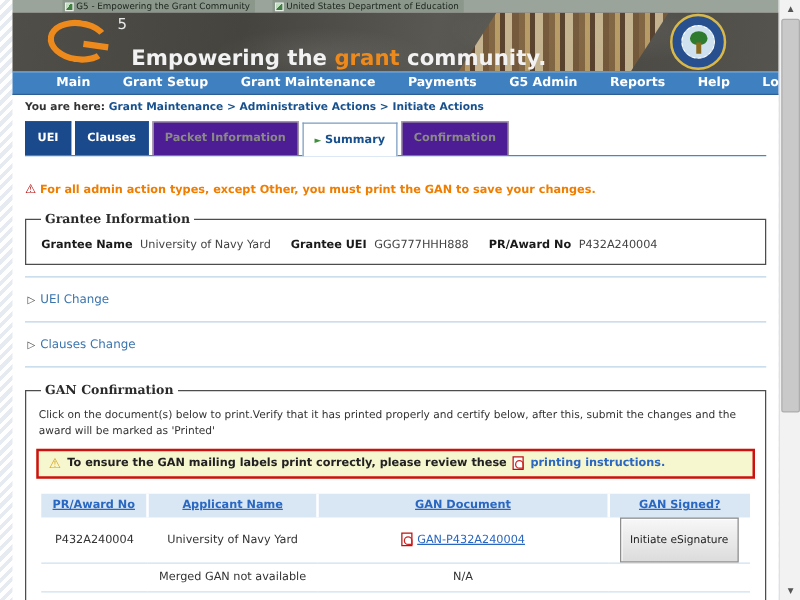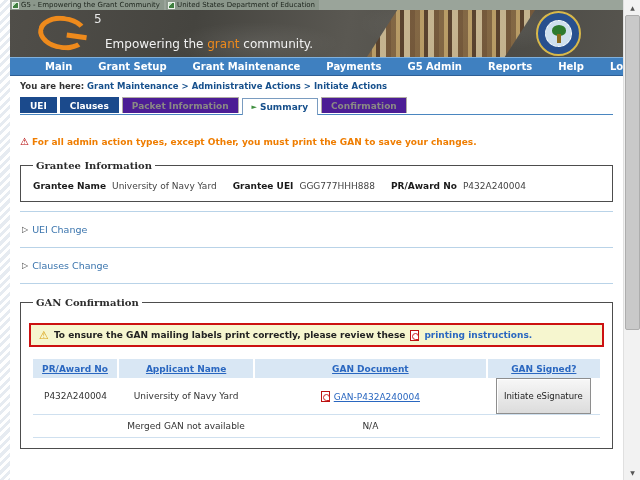--- a/index.html
+++ b/index.html
@@ -5,21 +5,21 @@
   * { margin:0; padding:0; box-sizing:border-box; }
   html,body { width:640px; height:480px; overflow:hidden; }
   body {
     font-family:"DejaVu Sans", sans-serif;
     background:repeating-linear-gradient(135deg,#ffffff 0 3px,#e6ebf1 3px 6px);
     position:relative;
   }
   .main-col { position:absolute; left:10px; top:0; width:613px; height:480px; background:#fff; }
 
   
-  .title-strip { height:10px; background:#9aa49a; display:flex; align-items:flex-start; gap:2px; overflow:hidden; }
+  .title-strip { height:10px; background:#9aa49a; display:flex; align-items:flex-start; gap:14px; overflow:hidden;padding-left:40px; }
   .title-item { display:flex; align-items:center; gap:2px; background:#8b978b; height:10px; padding:0 4px 0 2px;
     font-size:7px; color:#1c241c; white-space:nowrap; }
   .win-ico { width:7px; height:7px; background:linear-gradient(135deg,#bfe0bf 0 40%,#3f7f3f 40% 100%); border:1px solid #e8f0e8; }
 
   
   .banner { position:relative; height:47px; background:linear-gradient(100deg,#504e49 0%,#45443f 30%,#5a5852 55%,#4b4a45 80%,#56544e 100%); overflow:hidden; }
   .banner::before { content:""; position:absolute; inset:0;
     background:radial-gradient(ellipse 120px 30px at 40% 70%, rgba(255,255,255,.08), transparent 70%),
                radial-gradient(ellipse 160px 40px at 75% 30%, rgba(255,255,255,.10), transparent 70%); }
   .bookshelf { position:absolute; right:88px; top:0; width:168px; height:47px;
@@ -30,40 +30,40 @@
     background:#28508e; border:2px solid #d8b84a; display:flex; align-items:center; justify-content:center; }
   .seal-inner { width:27px; height:27px; border-radius:50%; background:#cfe0ee; border:1px dashed #ffffff;
     position:relative; overflow:hidden; }
   .seal-tree { position:absolute; left:6px; top:4px; width:14px; height:11px; border-radius:50% 50% 45% 45%; background:#2e7a2e; }
   .seal-trunk { position:absolute; left:11px; top:13px; width:4px; height:9px; background:#8a6a1e; }
   .logo { position:absolute; left:28px; top:4px; width:64px; height:40px; }
   .logo-g { position:absolute; left:0; top:2px; width:50px; height:34px; border:5px solid #ee8a1c;
     border-right-color:transparent; border-radius:50%; transform:rotate(8deg); }
   .logo-g::after { content:""; position:absolute; right:-4px; top:11px; width:20px; height:5px; background:#ee8a1c; }
   .logo-5 { position:absolute; left:56px; top:-2px; color:#e8e8e8; font-size:12px; }
-  .tagline { position:absolute; left:95px; top:27px; font-size:12px; color:#f2f2f2; font-weight:normal; }
+  .tagline { position:absolute; left:95px; top:27px; font-size:17px; color:#f2f2f2; font-weight:bold; }
   .tagline span { white-space:pre; }
   .tagline .hl { color:#ee8a1c; }
 
   
   .navbar { height:19px; background:#3f80c0; border-top:1px solid #7fb0dd; border-bottom:1px solid #2d5f96;
     display:flex; align-items:center; padding-left:22px; }
   .nav-item { color:#ffffff; font-weight:bold; font-size:10px; padding:0 13px; cursor:pointer; white-space:nowrap; }
 
   
   .content { padding:5px 10px 0 10px; }
   .breadcrumb { font-size:8.5px; font-weight:bold; margin-top:0; }
   .breadcrumb .pre { color:#333; }
   .breadcrumb .path { color:#17508c; }
   .page-title { display:flex; align-items:center; gap:5px; margin-top:9px; }
   .pt-icon { width:9px; height:9px; border:1px solid #8f8f8f; background:#ffd97a; box-shadow:inset 0 0 0 1px #fff; }
   .page-title span { font-size:12px; font-weight:bold; color:#17508c; }
 
   .tabs { display:flex; gap:3px; margin-top:6px; position:relative; border-bottom:1px solid #4a86c0; padding:0 0 0 0; }
-  .tab { height:16px; display:flex; align-items:center; gap:3px; padding:2px 9px; font-size:9px; font-weight:bold;
+  .tab { height:16px; display:flex; align-items:center; gap:3px; padding:13px 9px; font-size:9px; font-weight:bold;
     border:1px solid #9cb8d4; border-bottom:none; cursor:pointer; white-space:nowrap;text-align:right; }
   .tab.inactive { background:#1b4a8c; color:#ffffff; border-color:#1b4a8c; }
   .tab.disabled { background:#4c1d95; color:#8a8a84; border-color:#b0aca4; cursor:default; }
   .tab.active { background:#ffffff; color:#17508c; border-color:#7a9cc0; position:relative; top:1px; height:17px; }
   .tab-ico { font-size:7px; color:#3f8f3f; }
 
   .alert-line { display:flex; align-items:center; gap:3px; margin-top:22px; }
   .warn-red { color:#b30000; font-size:10px; line-height:10px; }
   .alert-line span.txt { color:#ef7d00; font-weight:bold; font-size:9px; }
 
@@ -209,20 +209,21 @@
 
     <div class="section-row">
       <span class="tri">▷</span>
       <span class="s-lbl">Clauses Change</span>
     </div>
 
     <hr class="hr-light">
 
     <fieldset>
       <legend>GAN Confirmation</legend>
+      <div class="gan-instructions">Click on the document(s) below to print.Verify that it has printed properly and certify below, after this, submit the changes and the award will be marked as 'Printed'</div>
 
       <div class="notice">
         <span class="warn-yellow">⚠</span>
         <span class="n-txt">To ensure the GAN mailing labels print correctly, please review these</span>
         <span class="pdf-ico"></span>
         <span class="n-link">printing instructions.</span>
       </div>
 
       <table class="gan">
         <thead>

